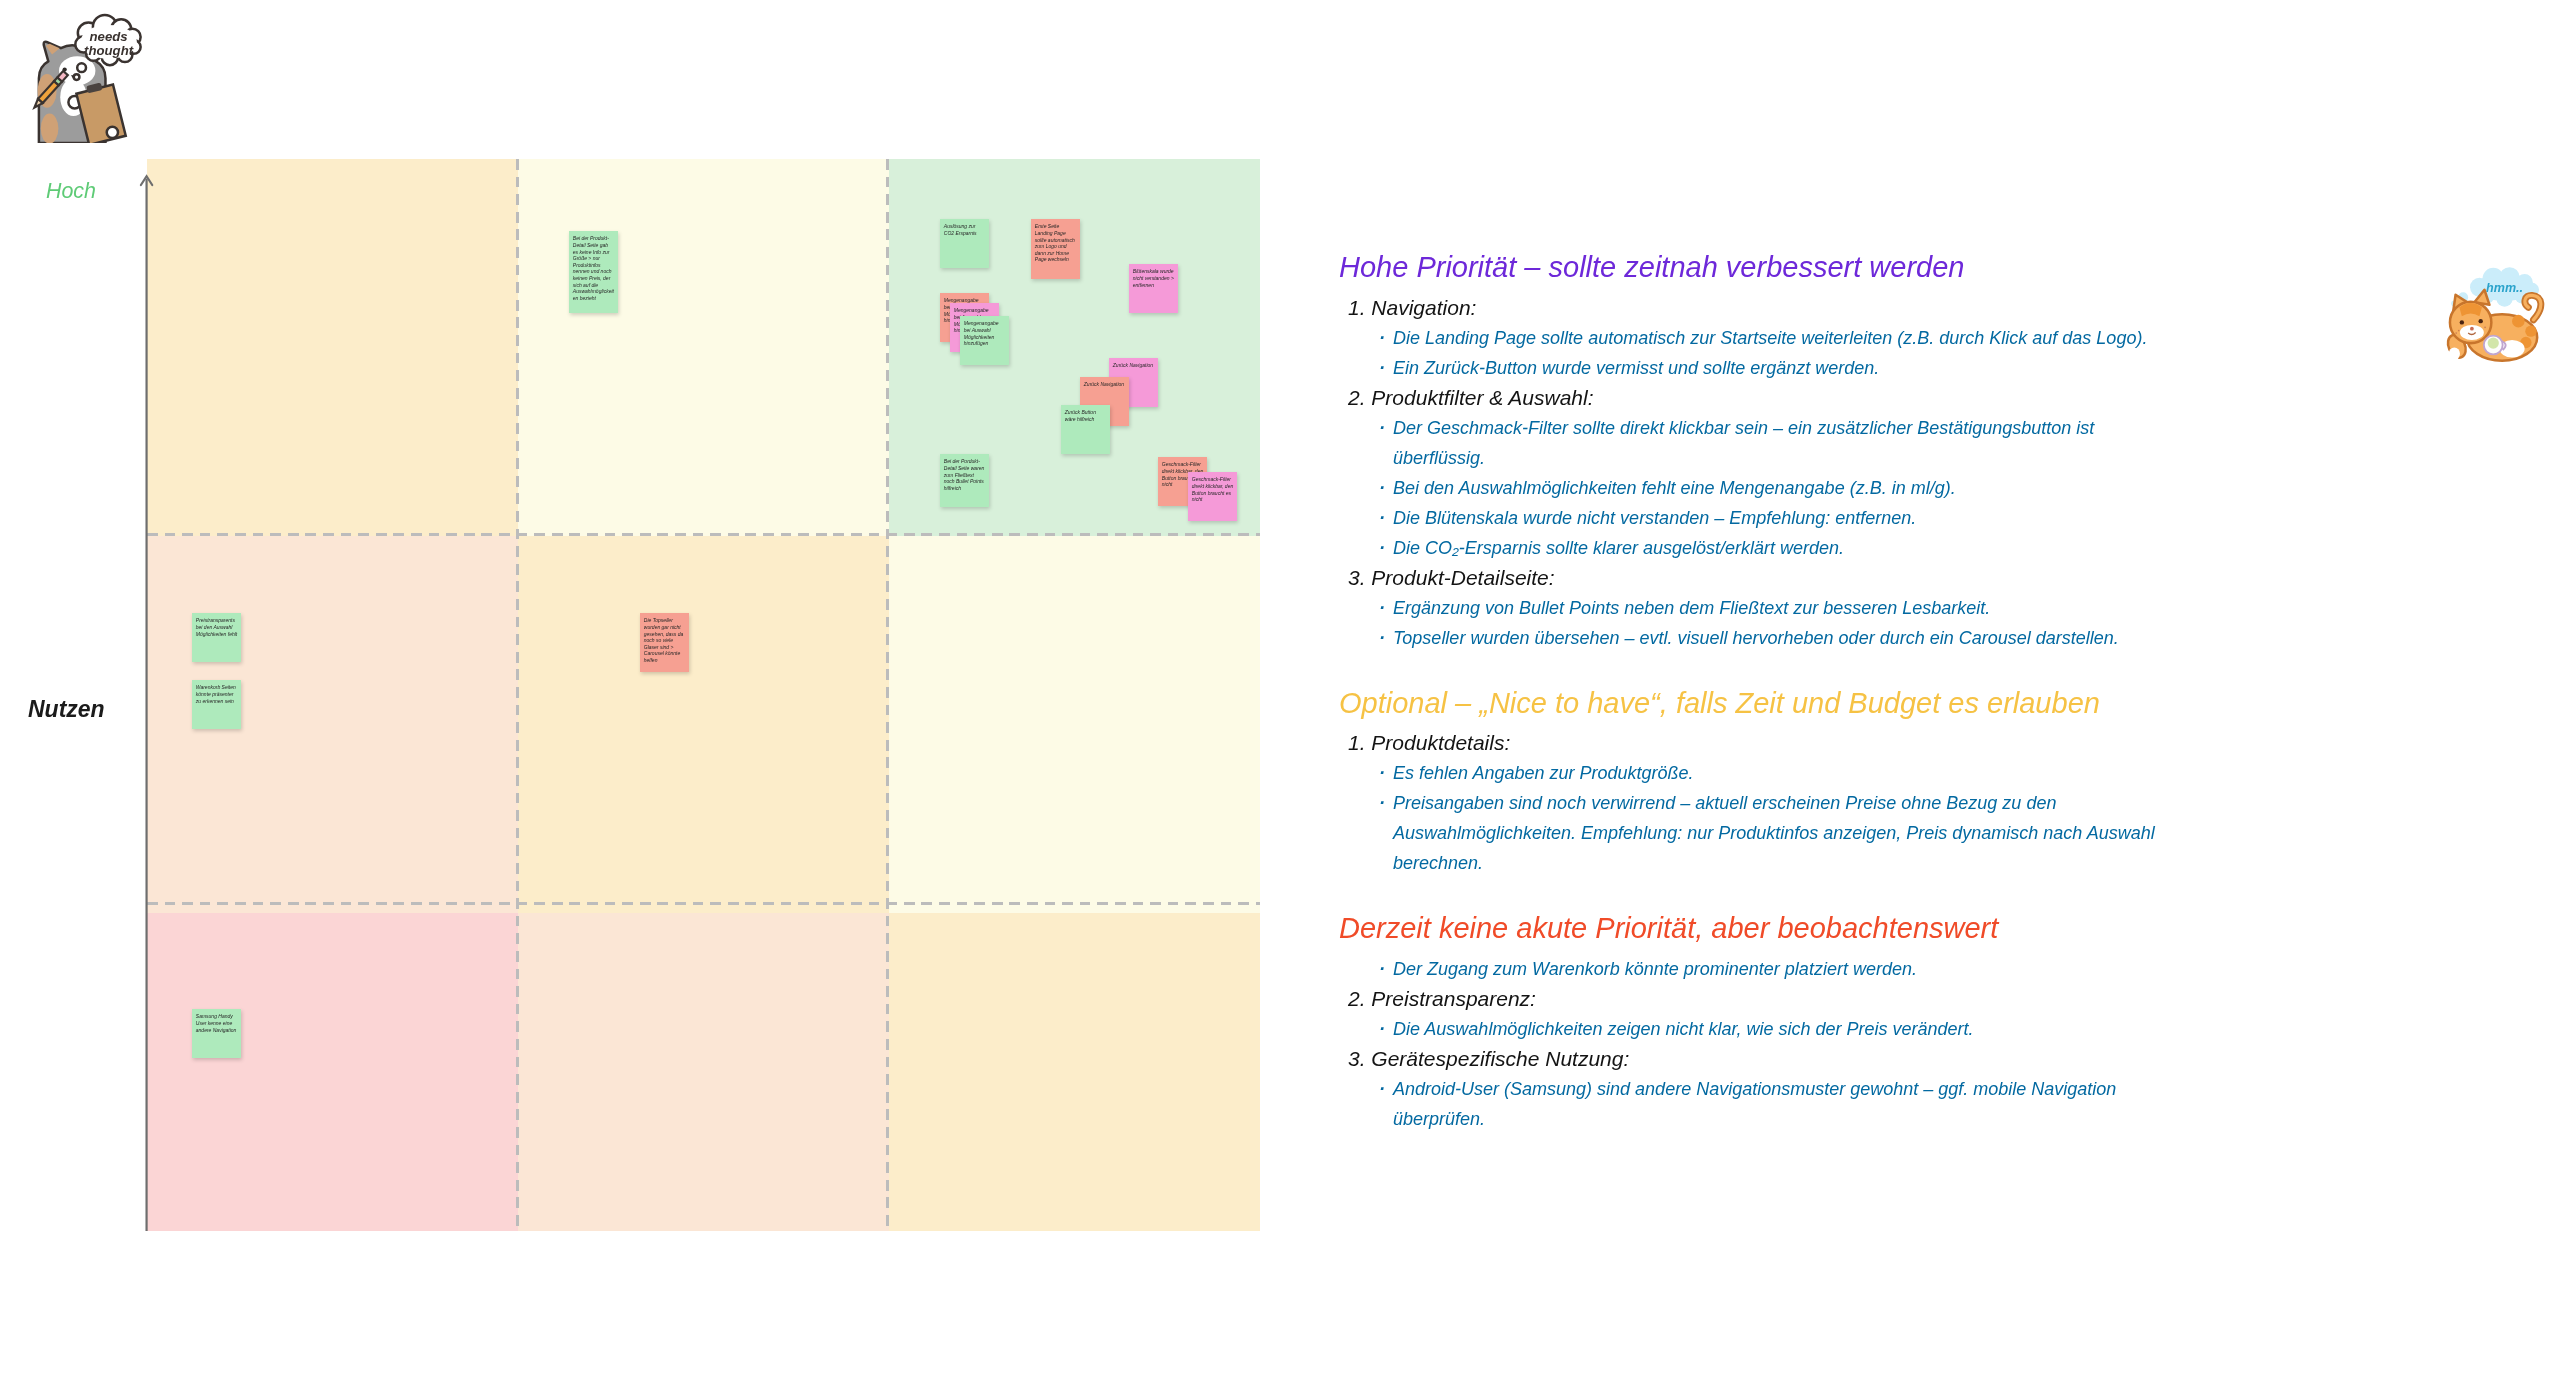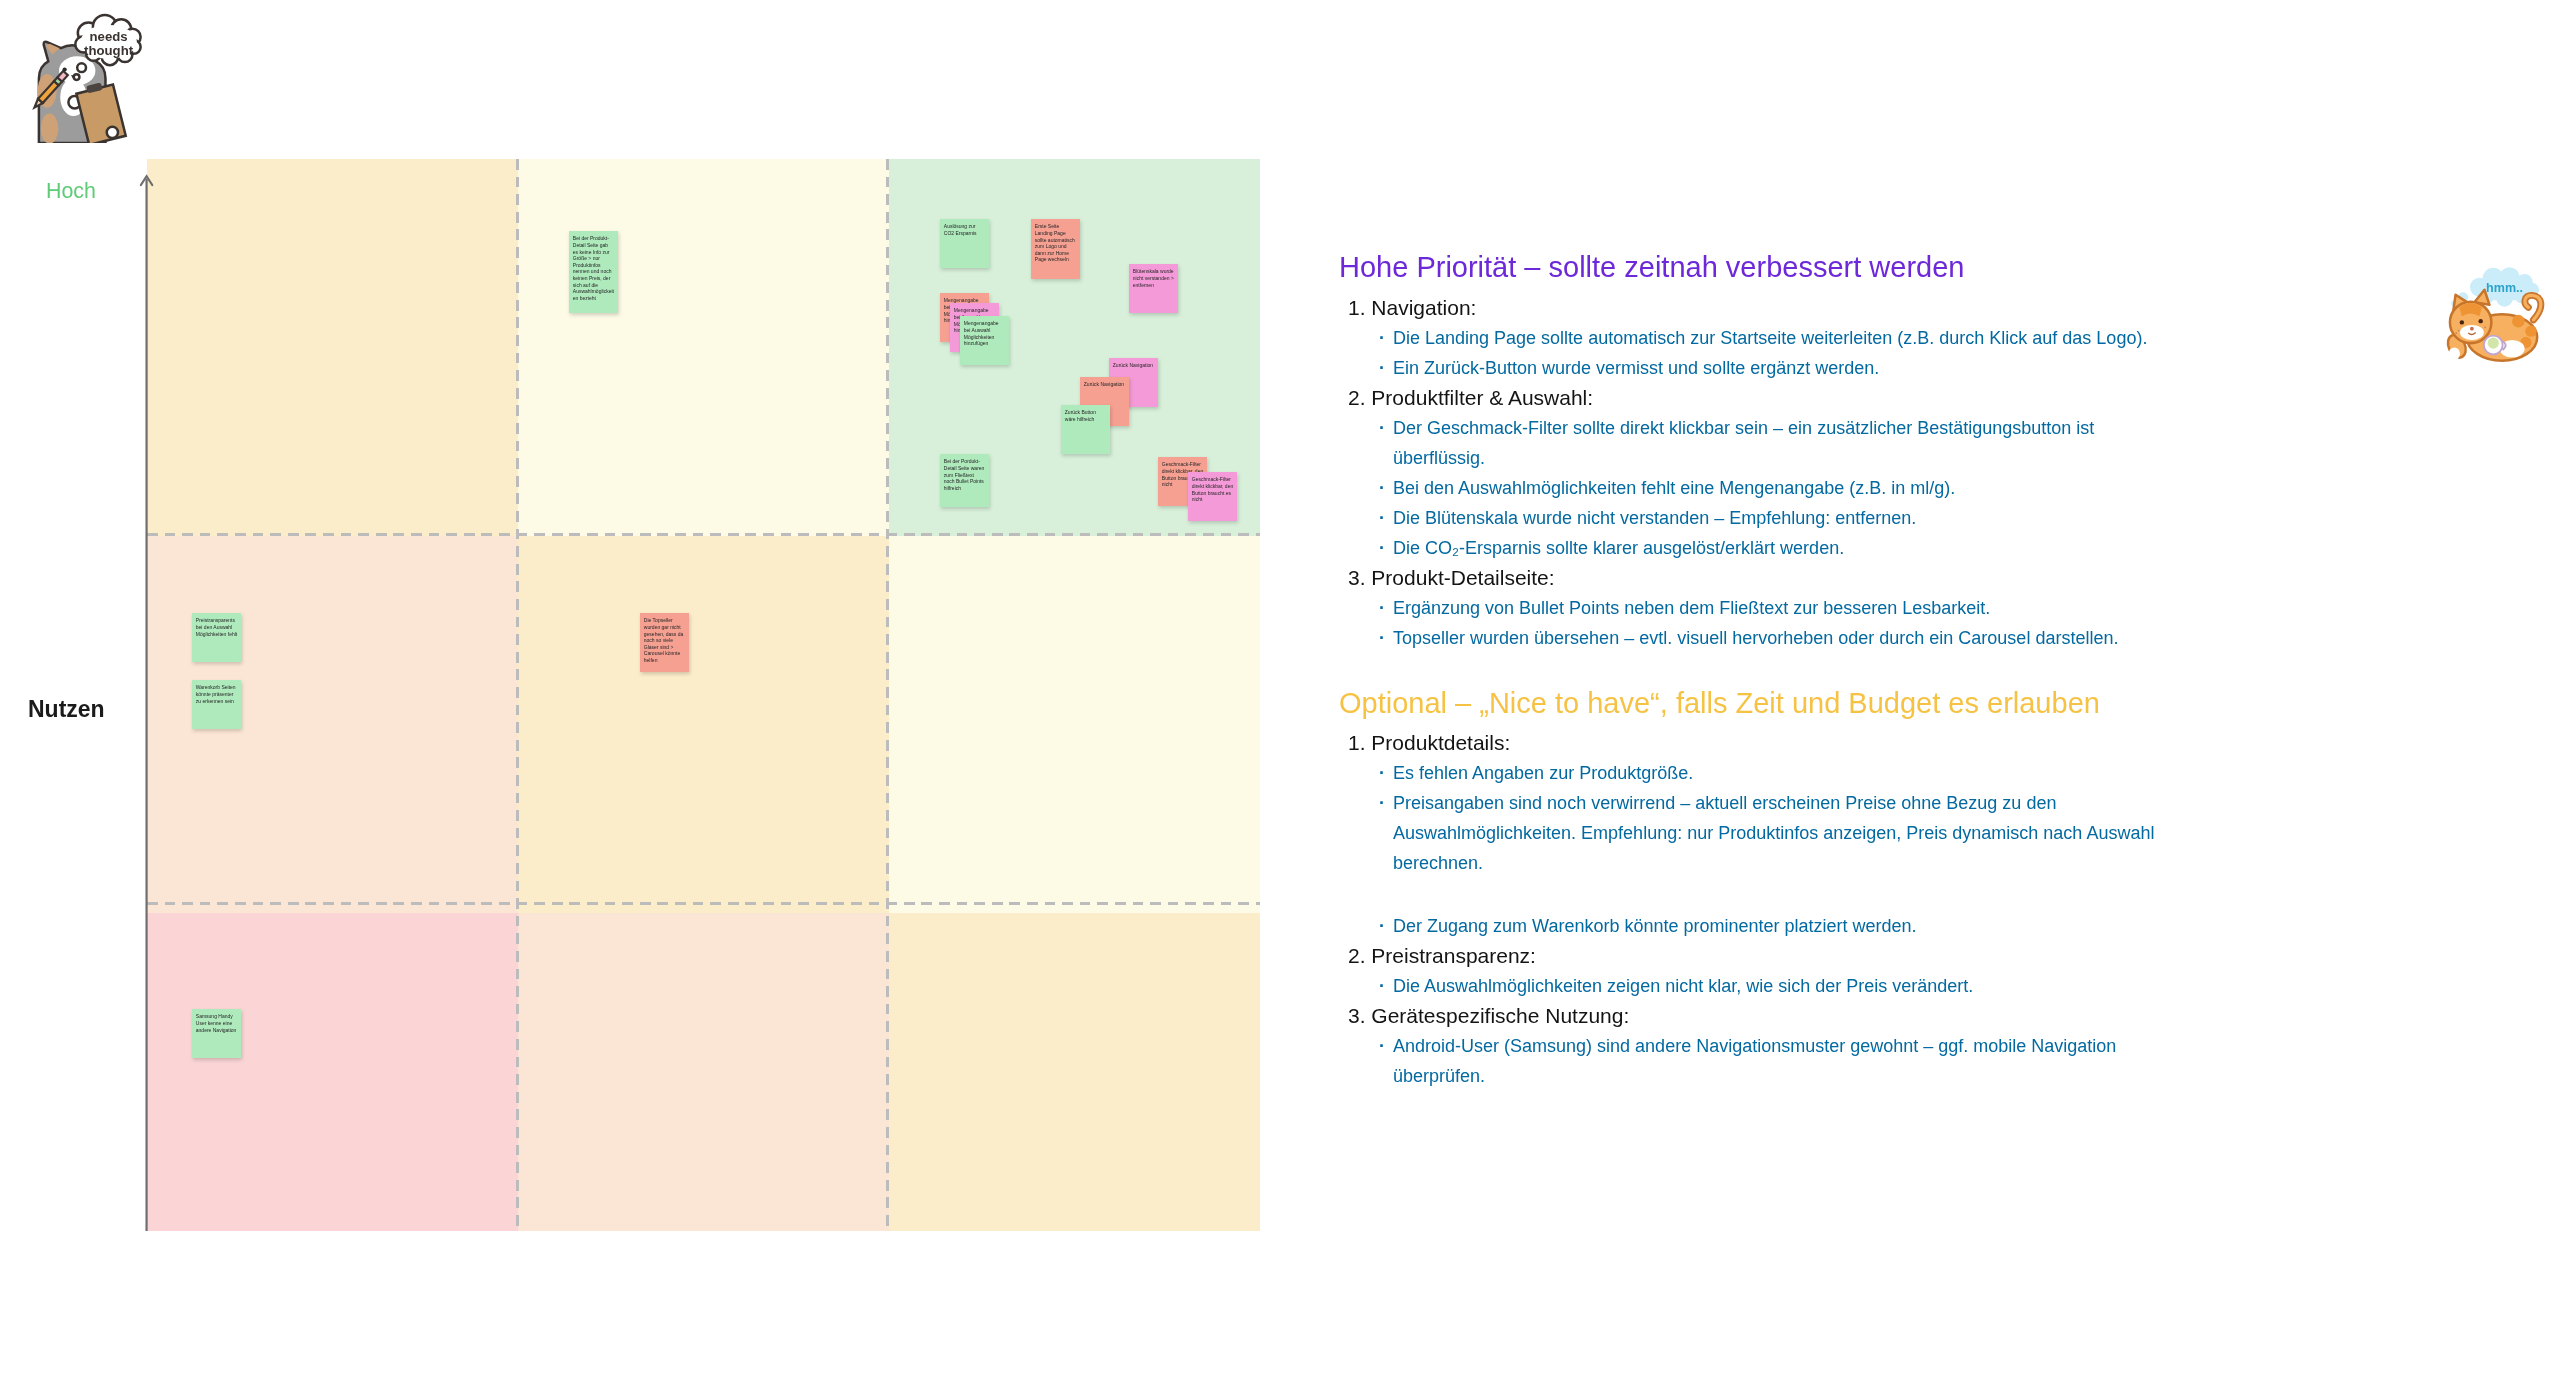--- a/index.html
+++ b/index.html
@@ -1,17 +1,17 @@
 <!DOCTYPE html>
 <html style="font-size:10px"><head>
 <meta charset="utf-8">
 <style>
   html,body{margin:0;padding:0;background:#ffffff;}
   .page{position:relative;width:2576px;height:1231px;background:#ffffff;overflow:hidden;
-        font-family:"Liberation Sans","DejaVu Sans",sans-serif;color:#141414;}
+        font-family:"Liberation Sans","DejaVu Sans",sans-serif;color:#141414;font-style:italic;}
 
   
   .grid{position:absolute;left:147px;top:159px;width:1113px;height:1131px;
         display:grid;grid-template-columns:1fr 1fr 1fr;grid-template-rows:1fr 1fr 1fr;}
   .cell{width:100%;height:100%;}
   .vline{position:absolute;top:159px;width:2.5px;height:1131px;
          background:repeating-linear-gradient(180deg,#bcbcbc 0 10.7px,transparent 10.7px 17.6px);}
   .hline{position:absolute;left:147px;width:1113px;height:2.5px;
          background:repeating-linear-gradient(90deg,#bcbcbc 0 10.7px,transparent 10.7px 17.6px);}
   .axes{position:absolute;left:0;top:0;width:1321px;height:1391px;pointer-events:none;}
@@ -159,20 +159,21 @@
       </section>
       <section class="note-section">
         <h2 class="section-title" style="color: rgb(246, 194, 68);">Optional – „Nice to have“, falls Zeit und Budget es erlauben</h2>
         <div class="item-label">1. Produktdetails:</div>
         <ul class="bullets">
           <li>Es fehlen Angaben zur Produktgröße.</li>
           <li>Preisangaben sind noch verwirrend – aktuell erscheinen Preise ohne Bezug zu den Auswahlmöglichkeiten. Empfehlung: nur Produktinfos anzeigen, Preis dynamisch nach Auswahl berechnen.</li>
         </ul>
       </section>
       <section class="note-section">
+        <h2 class="section-title" style="color: rgb(240, 75, 40);">Derzeit keine akute Priorität, aber beobachtenswert</h2>
         <ul class="bullets">
           <li>Der Zugang zum Warenkorb könnte prominenter platziert werden.</li>
         </ul>
         <div class="item-label">2. Preistransparenz:</div>
         <ul class="bullets">
           <li>Die Auswahlmöglichkeiten zeigen nicht klar, wie sich der Preis verändert.</li>
         </ul>
         <div class="item-label">3. Gerätespezifische Nutzung:</div>
         <ul class="bullets">
           <li>Android-User (Samsung) sind andere Navigationsmuster gewohnt – ggf. mobile Navigation überprüfen.</li>

